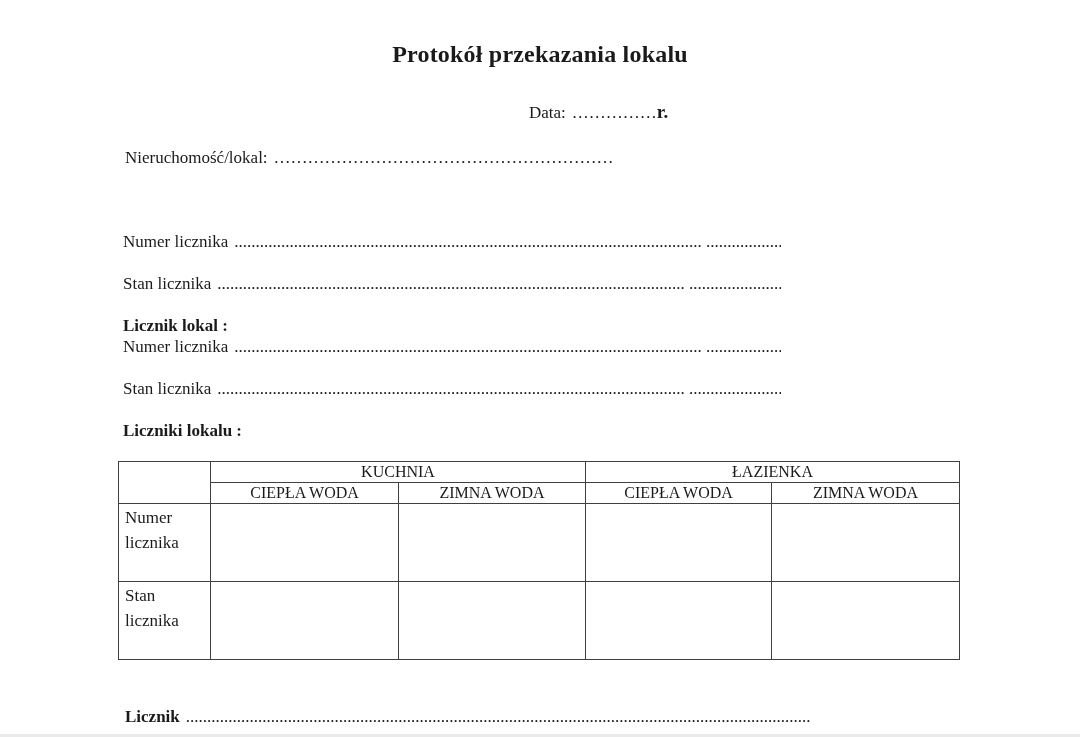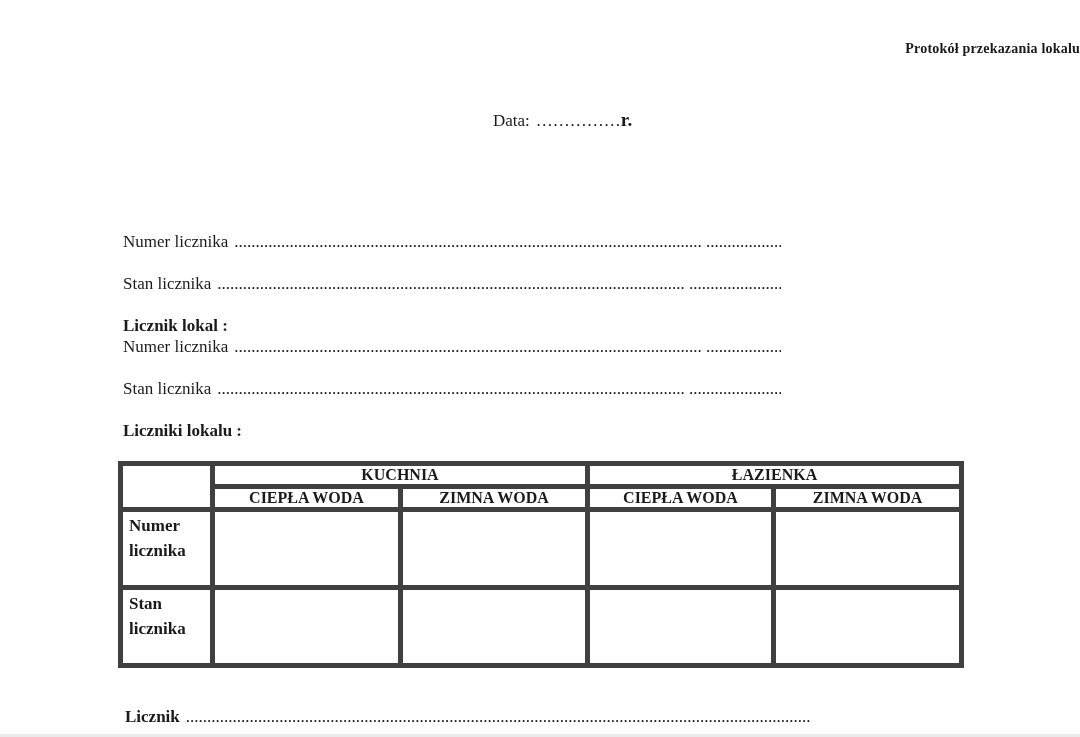--- a/index.html
+++ b/index.html
@@ -9,40 +9,40 @@
     background:#ffffff;
     color:#1a1a1a;
     font-family:"Liberation Serif", serif;
     font-size:17px;
     overflow:hidden;
   }
   .abs{position:absolute;white-space:nowrap;}
   .b{font-weight:bold;}
   .page-title{
     left:0;right:0;top:41px;
-    text-align:right;
-    font-size:14px;font-weight:bold;
+    text-align:center;
+    font-size:24px;font-weight:bold;
     letter-spacing:.2px;
   }
   .dotgap{margin-left:6px;}
   .clipline{overflow:hidden;}
   .w-numer{width:658px;}
   .w-prop{width:660px;}
   .w-klucze{width:686px;}
   .heading{font-weight:bold;font-size:17px;}
   table.meters{
     border-collapse:collapse;
     table-layout:fixed;
     width:841px;
     font-size:16px;
   }
   table.meters td,table.meters th{
-    border:5px solid #404040;
+    border:1px solid #404040;
     padding:0;
-    font-weight:bold;
+    font-weight:normal;
     overflow:hidden;
   }
   table.meters .hrow{height:21px;text-align:center;vertical-align:middle;}
   table.meters .brow{height:78px;}
   table.meters .rowlabel{
     vertical-align:top;
     text-align:left;
     padding:2px 6px 0 6px;
     font-size:17px;
     white-space:normal;
@@ -50,24 +50,27 @@
   }
   .bottom-edge{position:absolute;left:0;right:0;bottom:0;height:3px;background:#eaeaea;}
 </style>
 </head>
 <body>
 
 <div class="page">
 
   <div class="abs page-title">Protokół przekazania lokalu</div>
 
-  <div class="abs" style="left:493px;top:101px;margin-top:8px;">
+  <div class="abs" style="left:529px;top:101px;">
     <span>Data:</span><span class="dotgap">……………</span><span class="b" style="font-size:19px;">r.</span>
   </div>
 
+  <div class="abs clipline w-prop" style="left:125px;top:148px;">
+    <span>Nieruchomość/lokal:</span><span class="dotgap">……………………………………………………</span>
+  </div>
 
   <div class="abs clipline w-numer" style="left:123px;top:232px;">
     <span>Numer licznika</span><span class="dotgap">.............................................................................................................. ......................</span>
   </div>
   <div class="abs clipline w-numer" style="left:123px;top:274px;">
     <span>Stan licznika</span><span class="dotgap">.............................................................................................................. ......................</span>
   </div>
 
   <div class="abs heading" style="left:123px;top:316px;">Licznik lokal :</div>
   <div class="abs clipline w-numer" style="left:123px;top:337px;">

